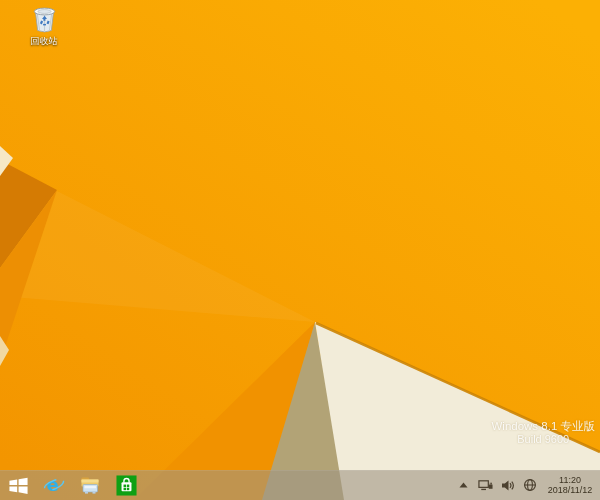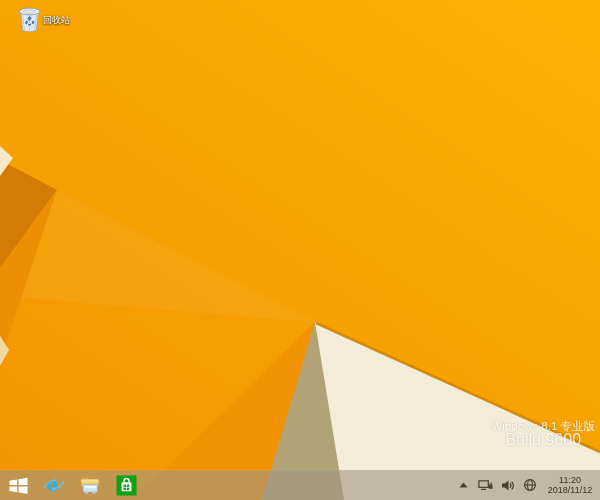--- a/index.html
+++ b/index.html
@@ -10,39 +10,39 @@
   }
   .desktop{
     position:relative;width:600px;height:500px;overflow:hidden;
     background:#f8a000;
   }
   .wallpaper{position:absolute;left:0;top:0;width:600px;height:500px;display:block;}
 
   
   .desktop-icon{
     position:absolute;left:16px;top:5px;width:56px;
-    display:flex;align-items:center;
+    display:flex;flex-direction:column;align-items:center;
     cursor:default;
   }
   .desktop-icon .glyph{width:27px;height:29px;}
   .desktop-icon .label{
     margin-top:2px;font-size:9px;line-height:11px;color:#fff;
     text-shadow:0 1px 2px rgba(0,0,0,.75), 0 0 2px rgba(0,0,0,.5);
     text-align:center;white-space:nowrap;
   }
 
   
   .watermark{
     position:absolute;right:5px;top:420px;text-align:center;
     color:rgba(255,255,255,.87);
     text-shadow:0 0 2px rgba(120,90,20,.35);
     pointer-events:none;
   }
   .watermark .l1{font-size:11.5px;line-height:13px;}
-  .watermark .l2{font-size:16px;line-height:13px;}
+  .watermark .l2{font-size:11px;line-height:13px;}
 
   
   .taskbar{
     position:absolute;left:0;top:470px;width:600px;height:30px;
     background:rgba(160,150,132,0.6);
     box-shadow:inset 0 1px 0 rgba(255,255,255,.08);
     display:flex;align-items:center;
   }
   .tb-btn{
     width:36px;height:30px;display:flex;align-items:center;justify-content:center;

